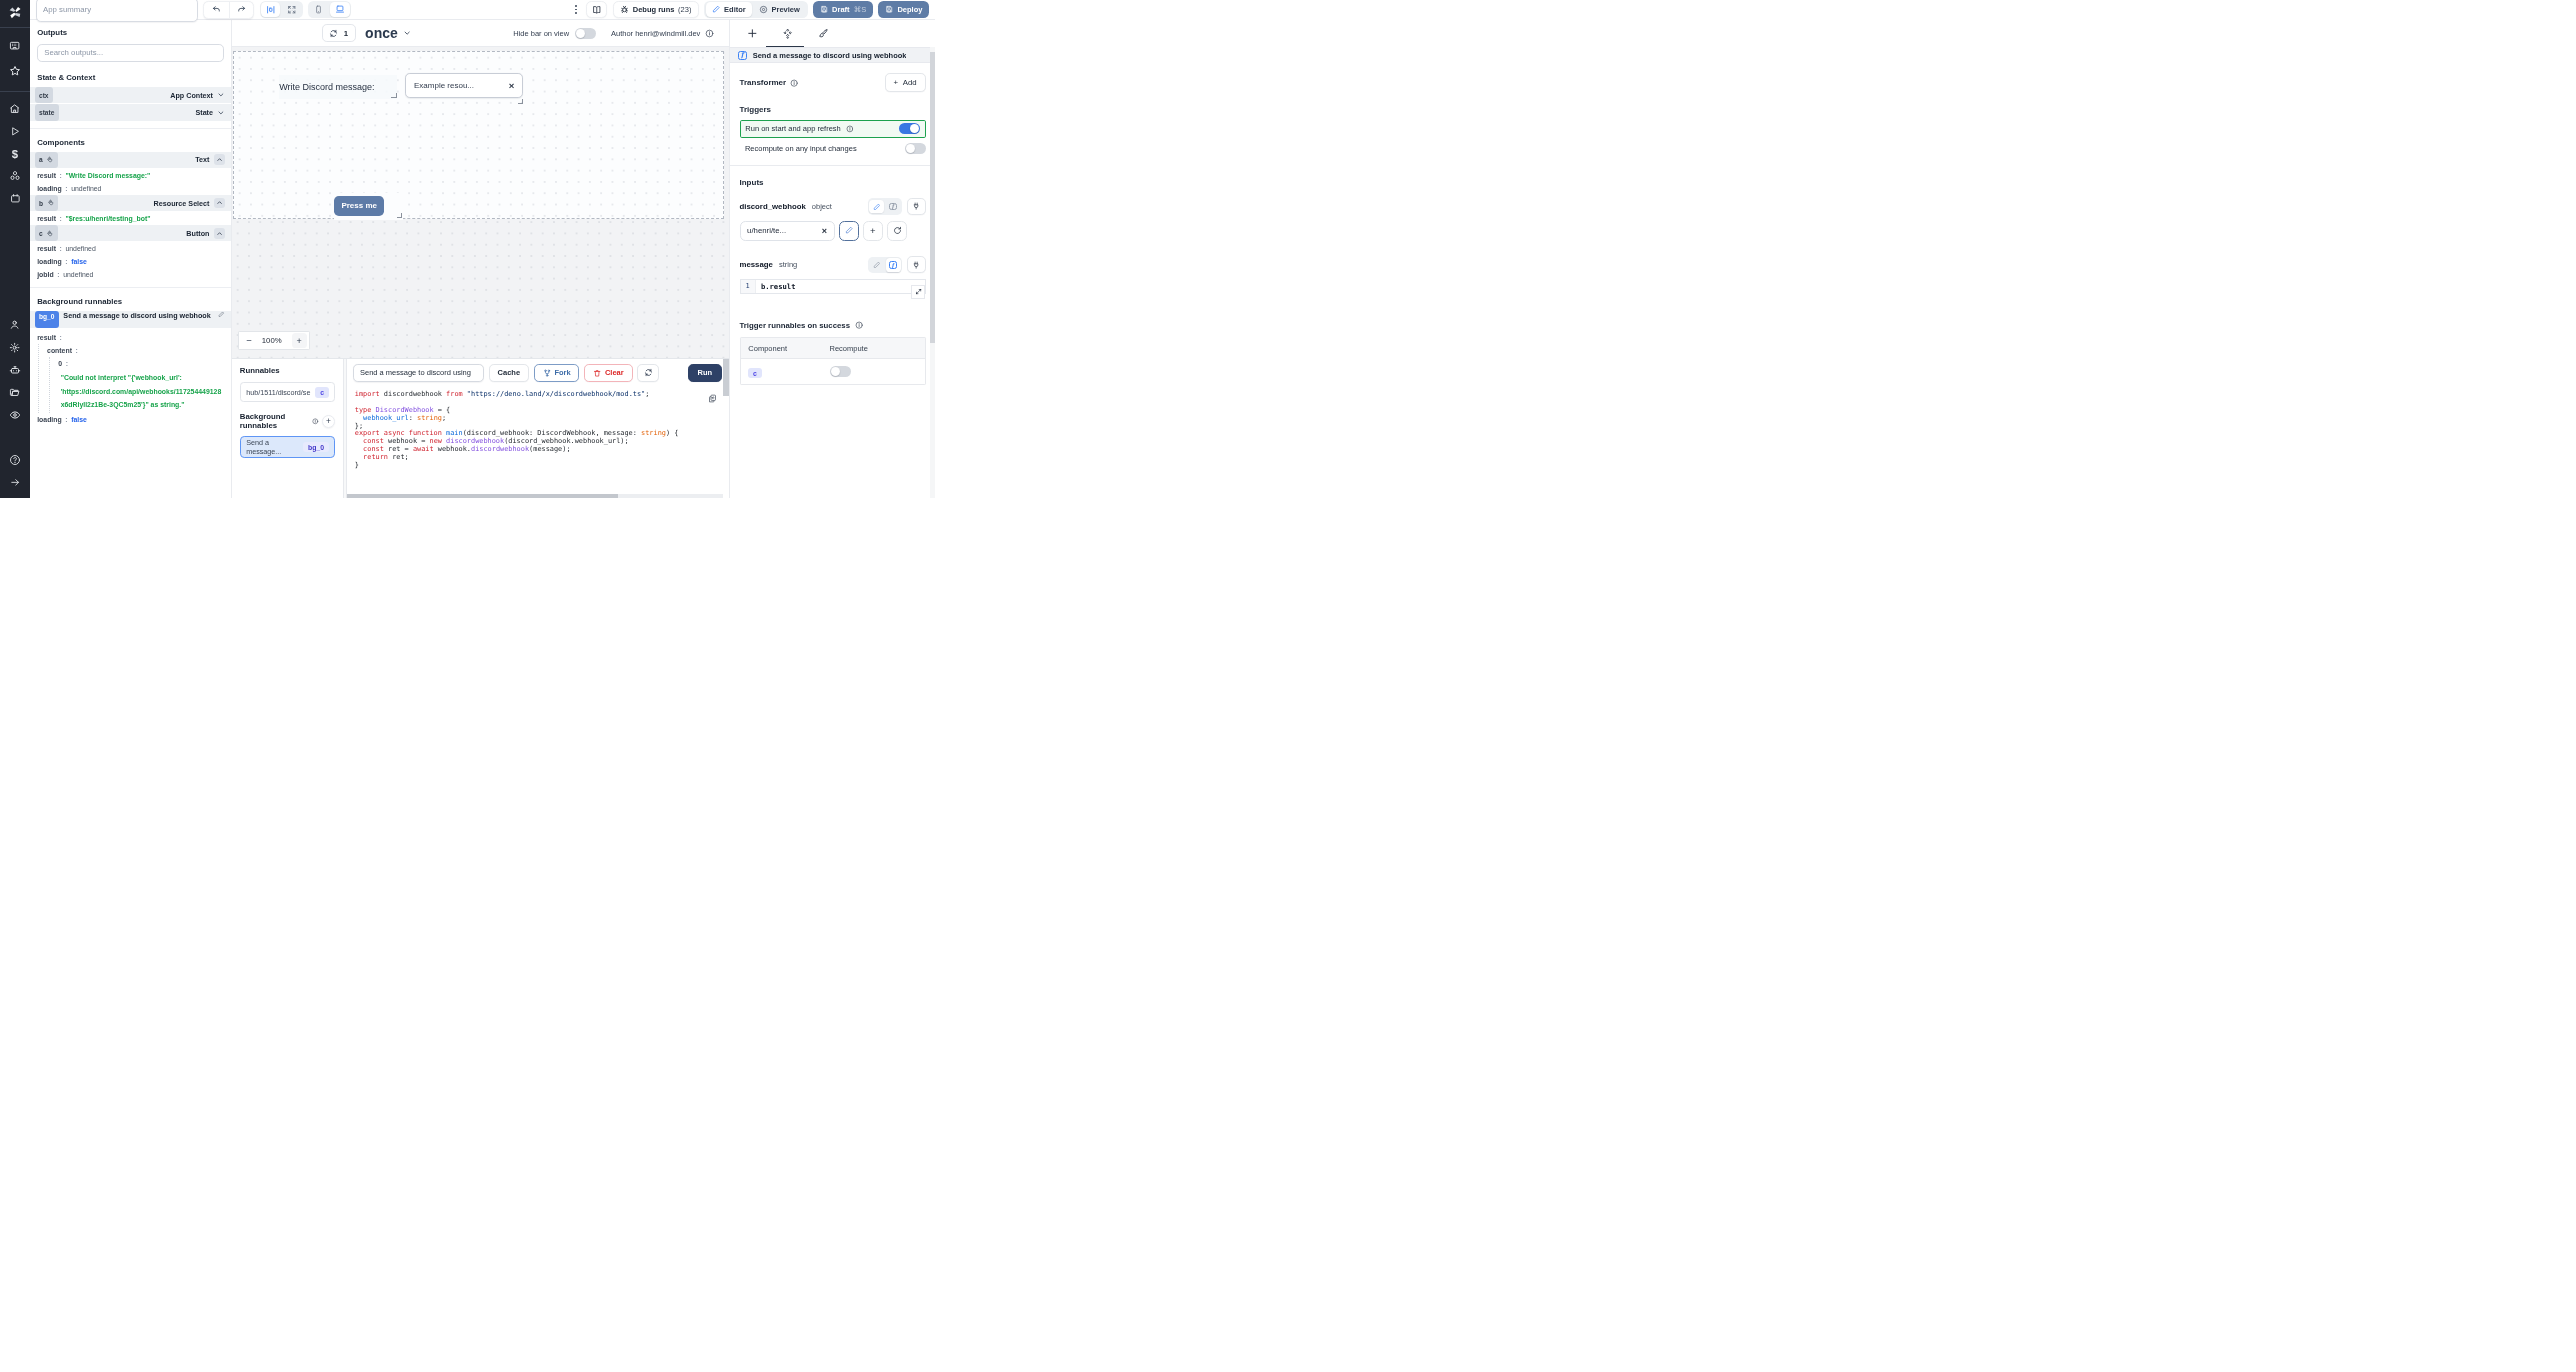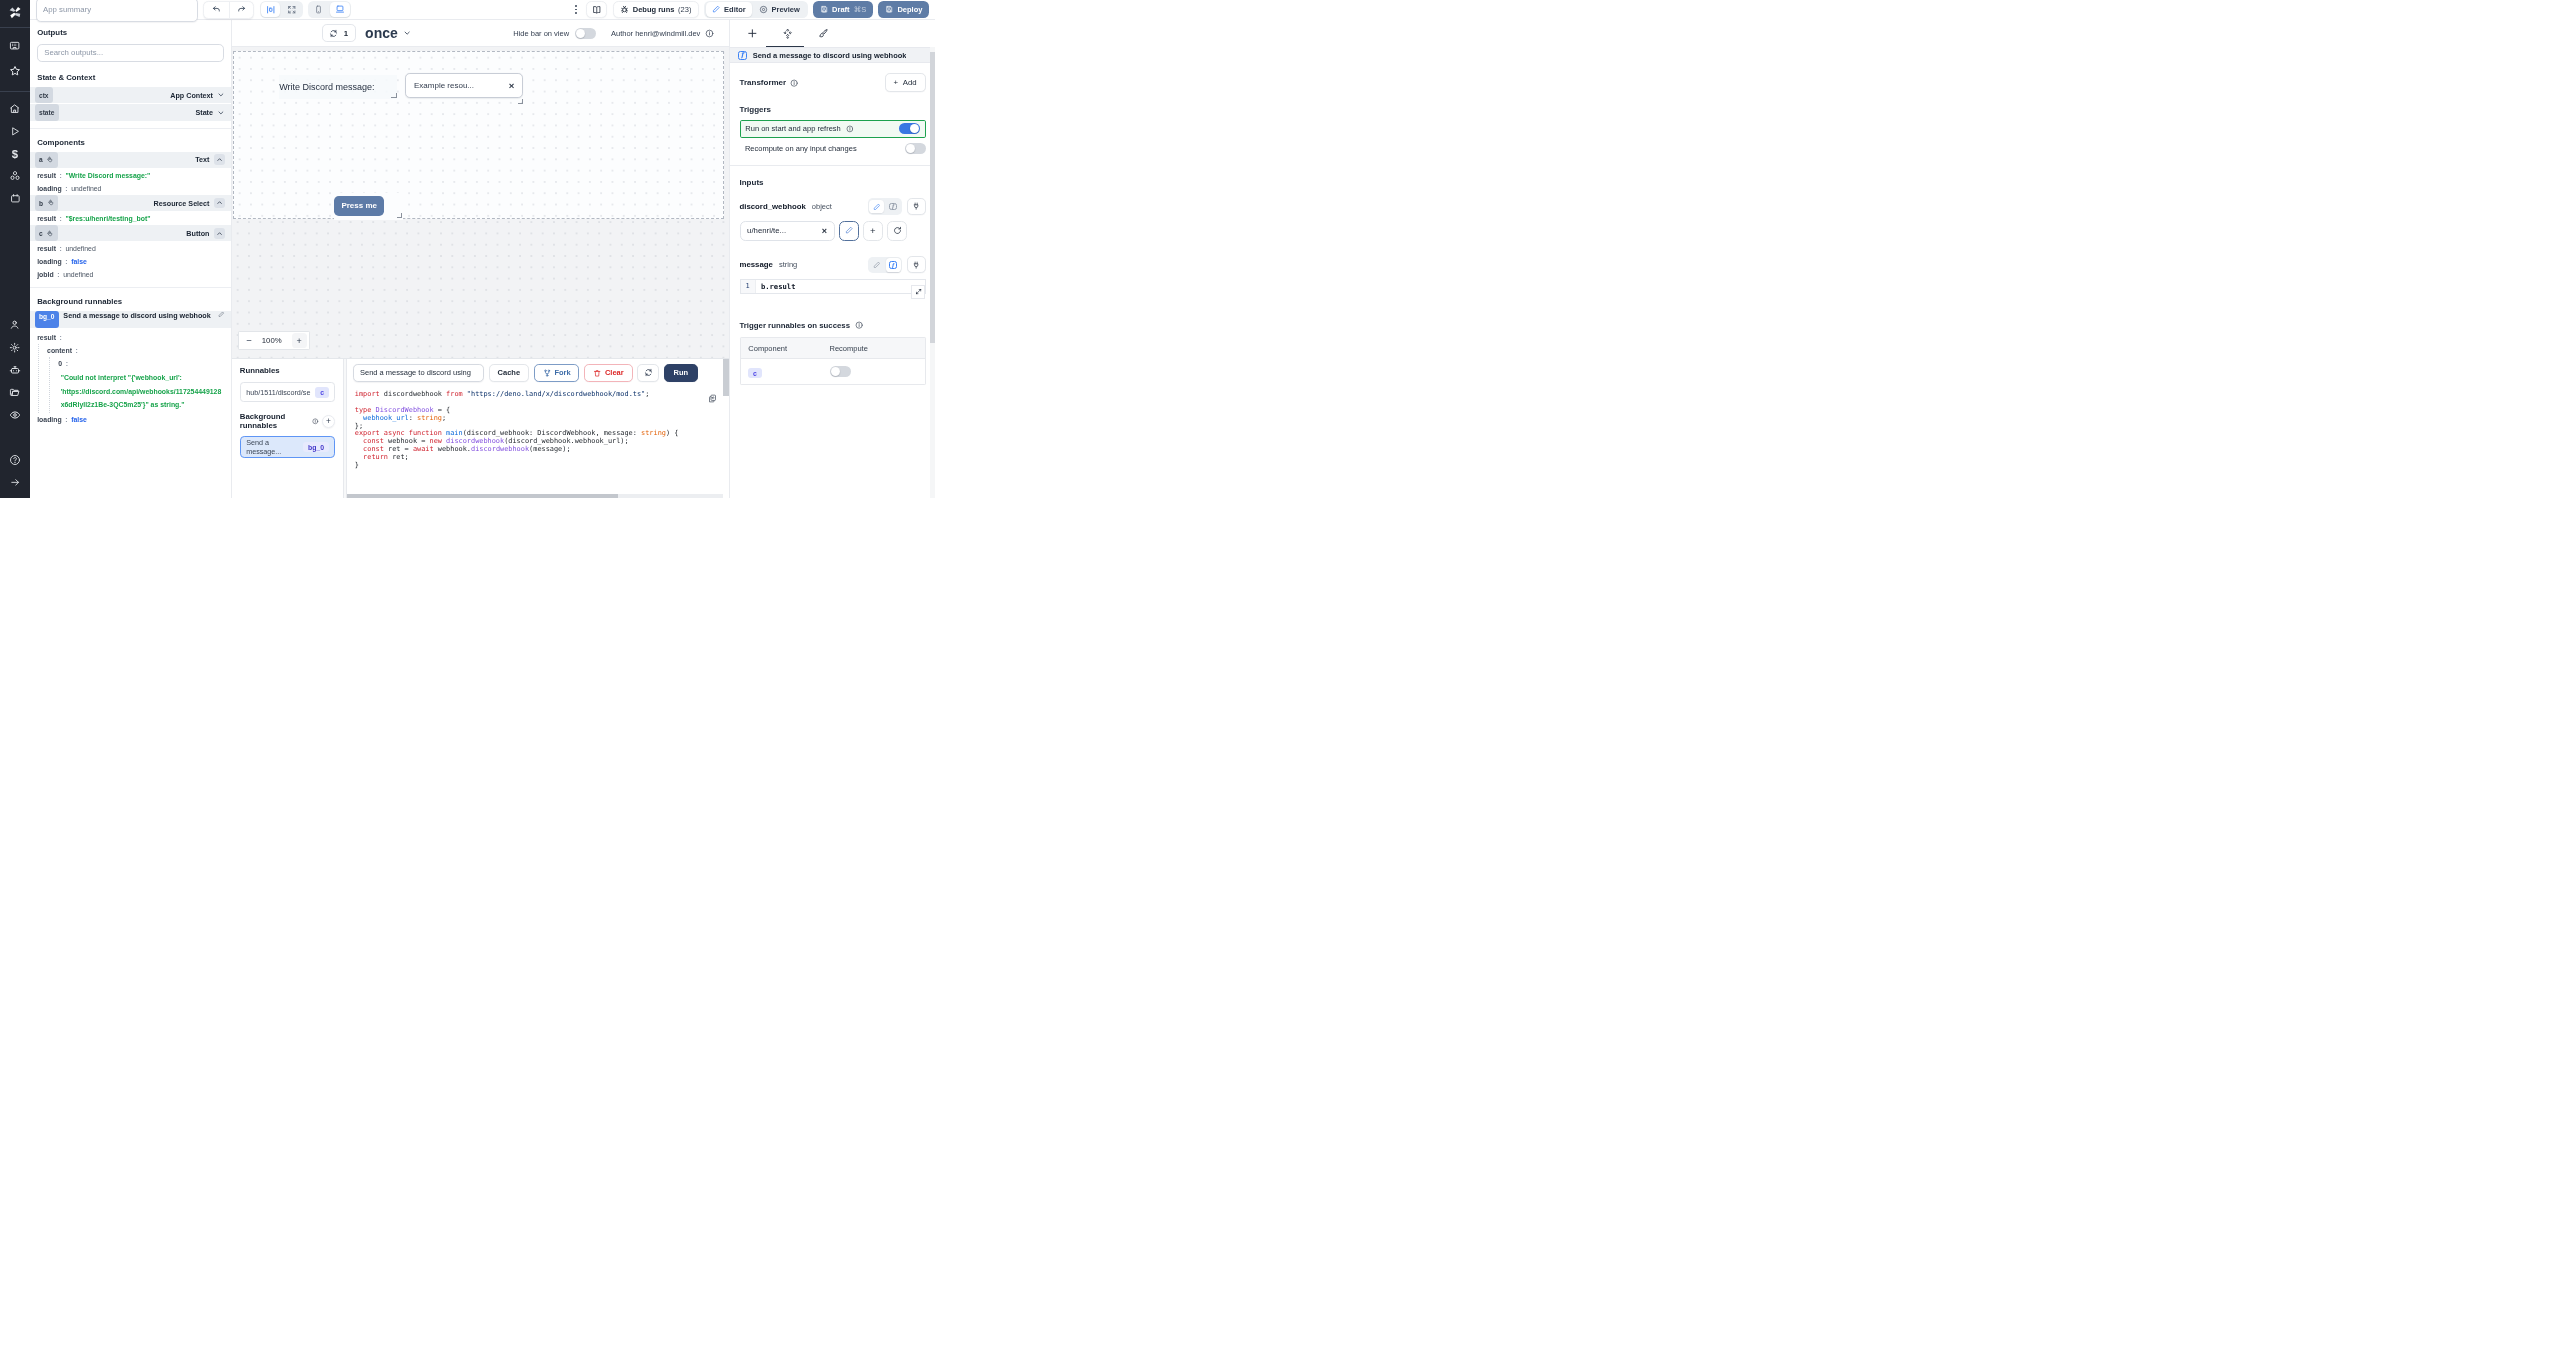--- a/index.html
+++ b/index.html
@@ -99,21 +99,21 @@
   .rn-bg .badge-ind { background:#e7eafd; color:#4338ca; }
   .gutter { width:3px; background:#f7f8f9; border-right:0.6px solid #e7e9ed; flex:none; }
 
   .edit { flex:1; display:flex; flex-direction:column; position:relative; min-width:0; background:#fff; }
   .ed-head { display:flex; align-items:center; gap:4.8px; padding:4.8px 6px 4.2px; }
   .name-input { width:131px; height:18px; border:0.6px solid #d6dae1; border-radius:4.8px; padding:0 6px; font-size:7.5px; font-family:inherit; color:#1f2937; box-shadow:0 0.6px 1.2px rgba(16,24,40,.05); }
   .btn { height:18px; border:0.6px solid #e3e6ea; border-radius:4.8px; background:#fff; display:flex; align-items:center; gap:3.6px; padding:0 7.8px; font-size:7.5px; font-weight:700; color:#1e2836; box-shadow:0 0.6px 0.6px rgba(16,24,40,.04); cursor:pointer; }
   .btn.fork { border-color:#7d9cc6; color:#3e6da8; }
   .btn.clear { border-color:#f3b4b9; color:#dc2626; }
   .btn.iconb { width:21.5px; padding:0; justify-content:center; color:#2c3a4e; }
-  .btn.run { background:#2e4166; border-color:#2e4166; color:#fff; padding:0 9px; }
+  .btn.run { background:#2e4166; border-color:#2e4166; color:#fff; padding:0 9px;margin-left:24px; }
   .code { flex:1; position:relative; overflow:hidden; font-family:"DejaVu Sans Mono",monospace; font-size:6.9px; line-height:7.8px; padding:5.4px 0 0 7.8px; color:#24292f; }
   .cl { height:7.8px; white-space:pre; }
   .tk-k { color:#cf222e; } .tk-s { color:#0a3069; } .tk-t { color:#8250df; }
   .tk-b { color:#0969da; } .tk-o { color:#e36209; } .tk-p { color:#24292f; }
   .copybtn { position:absolute; top:7.8px; right:12px; color:#424c5c; cursor:pointer; }
   .vscroll { position:absolute; right:0; top:0; width:6px; height:37px; background:#c9cdd3; z-index:5; }
   .hscroll { position:absolute; left:0; right:6px; bottom:0; height:4.2px; background:#eceef1; }
   .hscroll .thumb { width:72%; height:4.2px; background:#c3c7cd; }
 
   

